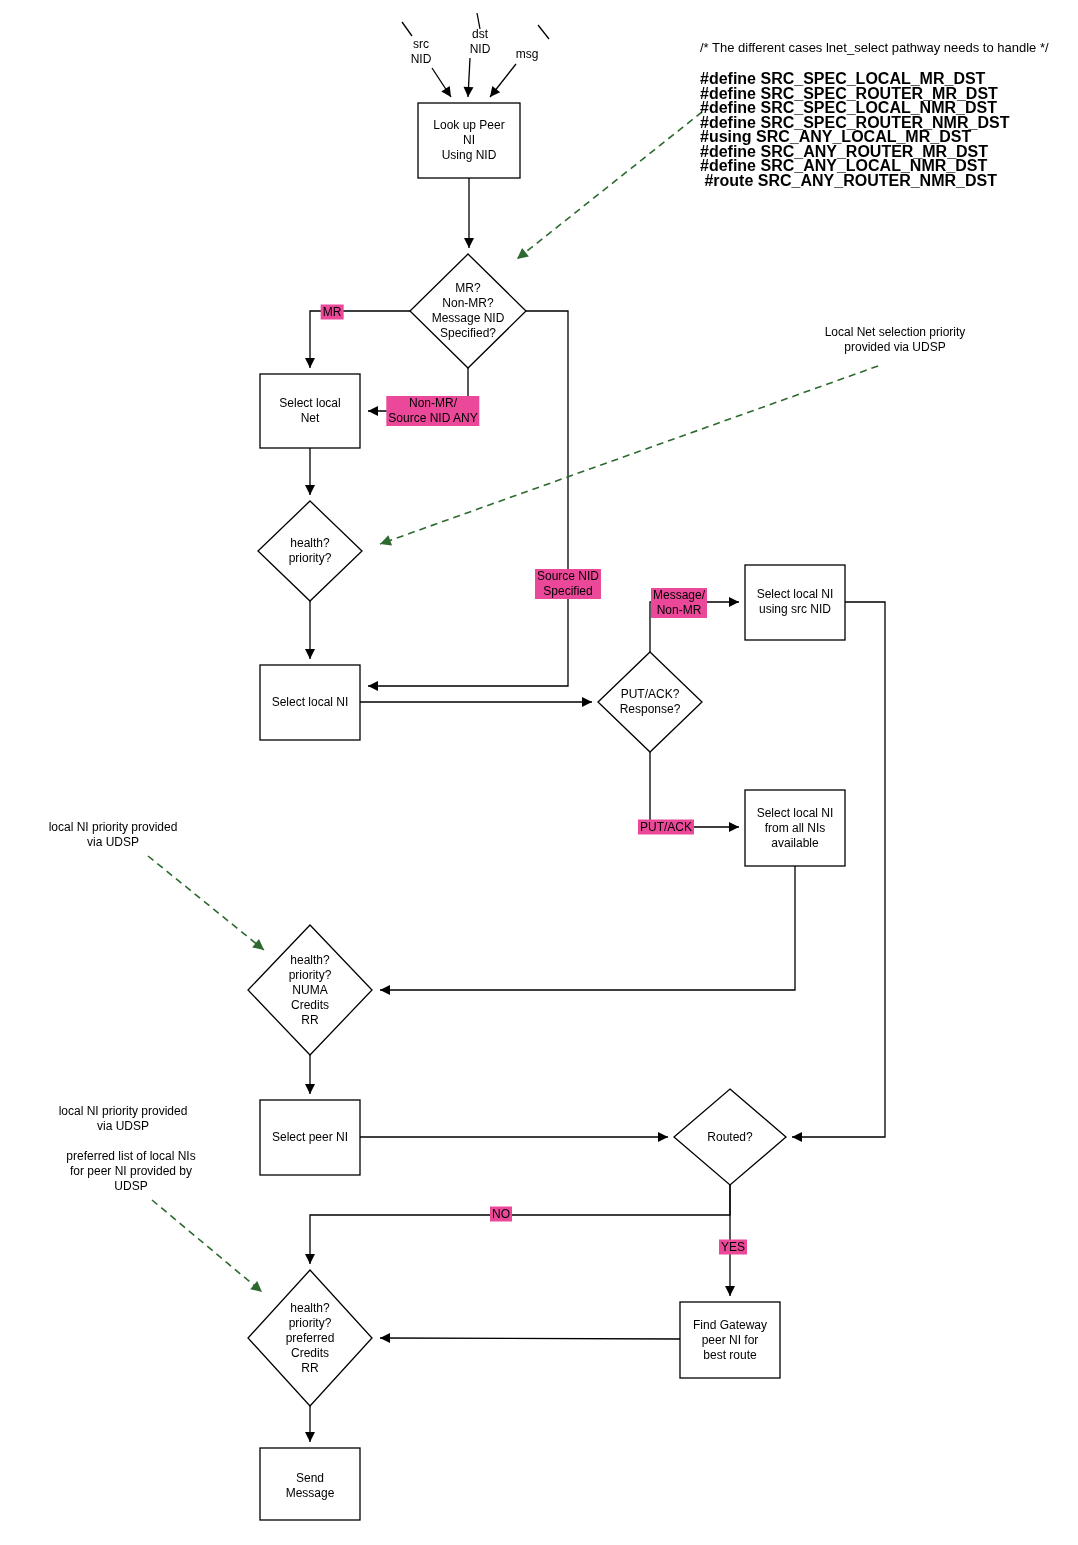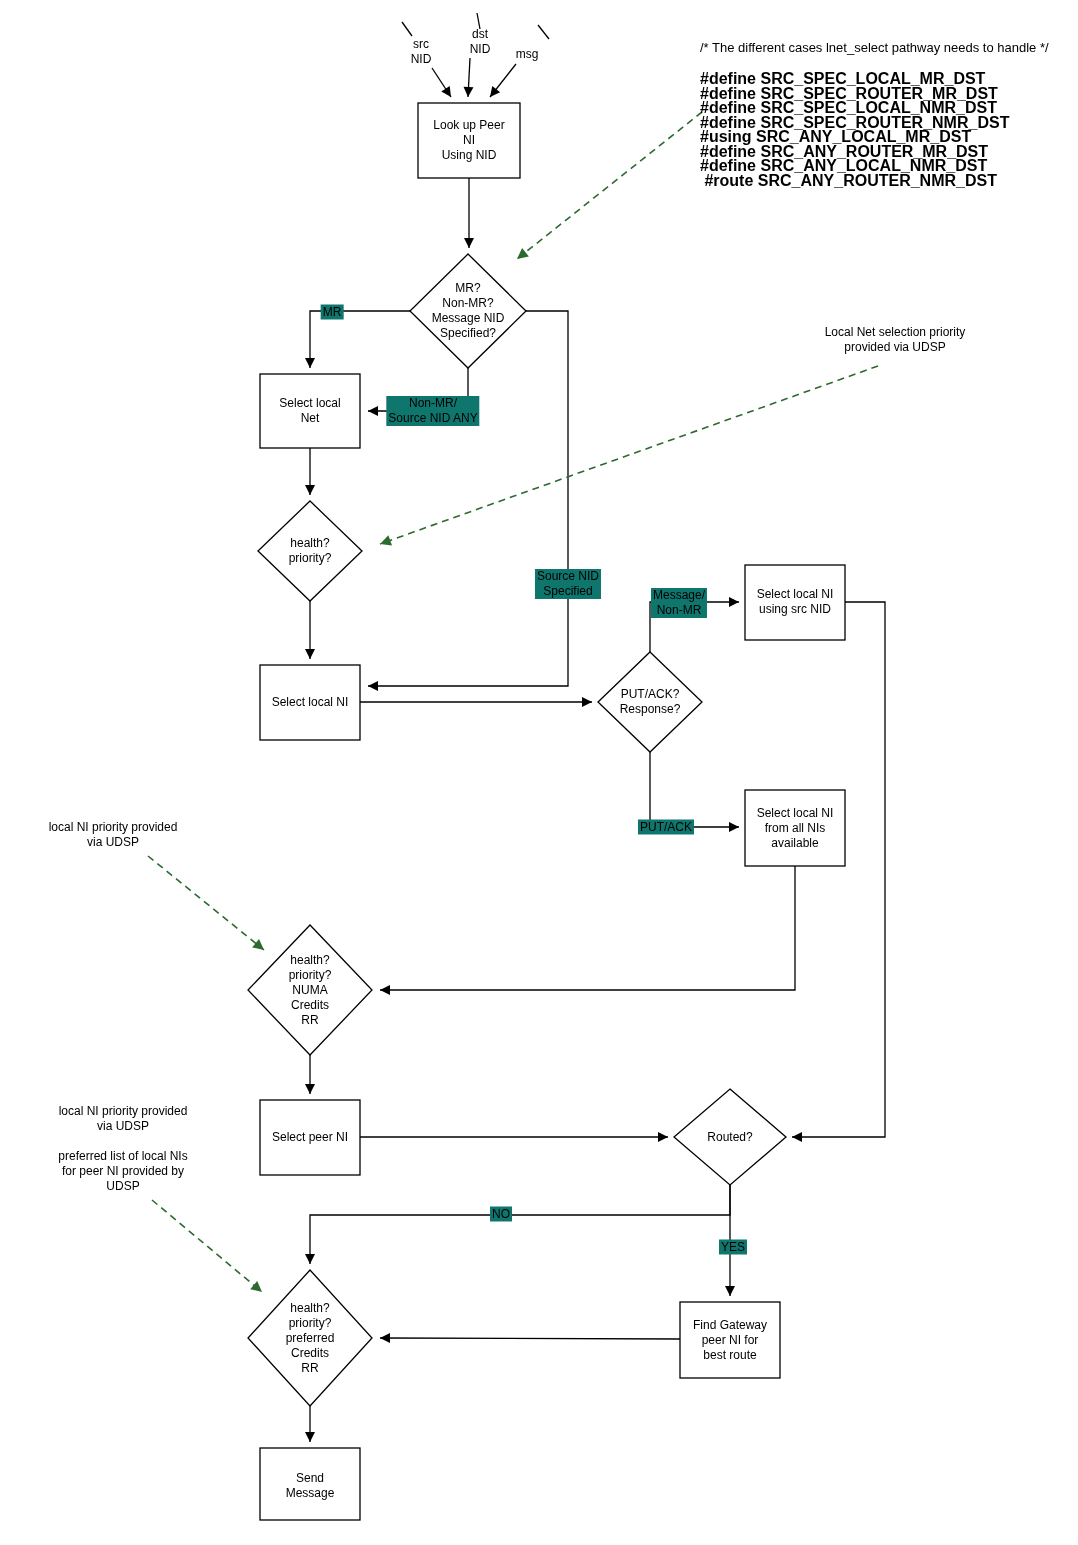--- a/index.html
+++ b/index.html
@@ -5,21 +5,21 @@
   html,body{margin:0;padding:0;background:#ffffff;}
   .canvas{
     position:relative;width:1078px;height:1545px;background:#ffffff;
     font-family:"Liberation Sans",sans-serif;color:#000;overflow:hidden;
   }
   .canvas svg{position:absolute;left:0;top:0;}
   .lbl{
     position:absolute;transform:translate(-50%,-50%);
     white-space:pre-line;text-align:center;font-size:12px;line-height:15px;
   }
-  .bg{background:#0f766e;padding:0 2px;}
+  .bg{background:#ec4899;padding:0 2px;}
   .note-left{position:absolute;font-size:13px;white-space:pre;text-align:center;}
   .defines{position:absolute;left:700px;top:72px;}
   .define-line{font-size:16px;line-height:14.5px;white-space:pre;font-weight:bold;}
 </style>
 </head>
 <body>
 
 <div class="canvas">
 
   <svg width="1078" height="1545" viewBox="0 0 1078 1545">
@@ -151,17 +151,17 @@
     <div class="define-line">#define SRC_ANY_LOCAL_NMR_DST</div>
     <div class="define-line"> #route SRC_ANY_ROUTER_NMR_DST</div>
   </div>
 
   <div class="lbl" style="left:895px;top:340px">Local Net selection priority
 provided via UDSP</div>
   <div class="lbl" style="left:113px;top:835px">local NI priority provided
 via UDSP</div>
   <div class="lbl" style="left:123px;top:1119px">local NI priority provided
 via UDSP</div>
-  <div class="lbl" style="left:123px;top:1171px">preferred list of local NIs
+  <div class="lbl" style="left:131px;top:1171px">preferred list of local NIs
 for peer NI provided by
 UDSP</div>
 
 </div>
 
 </body></html>

